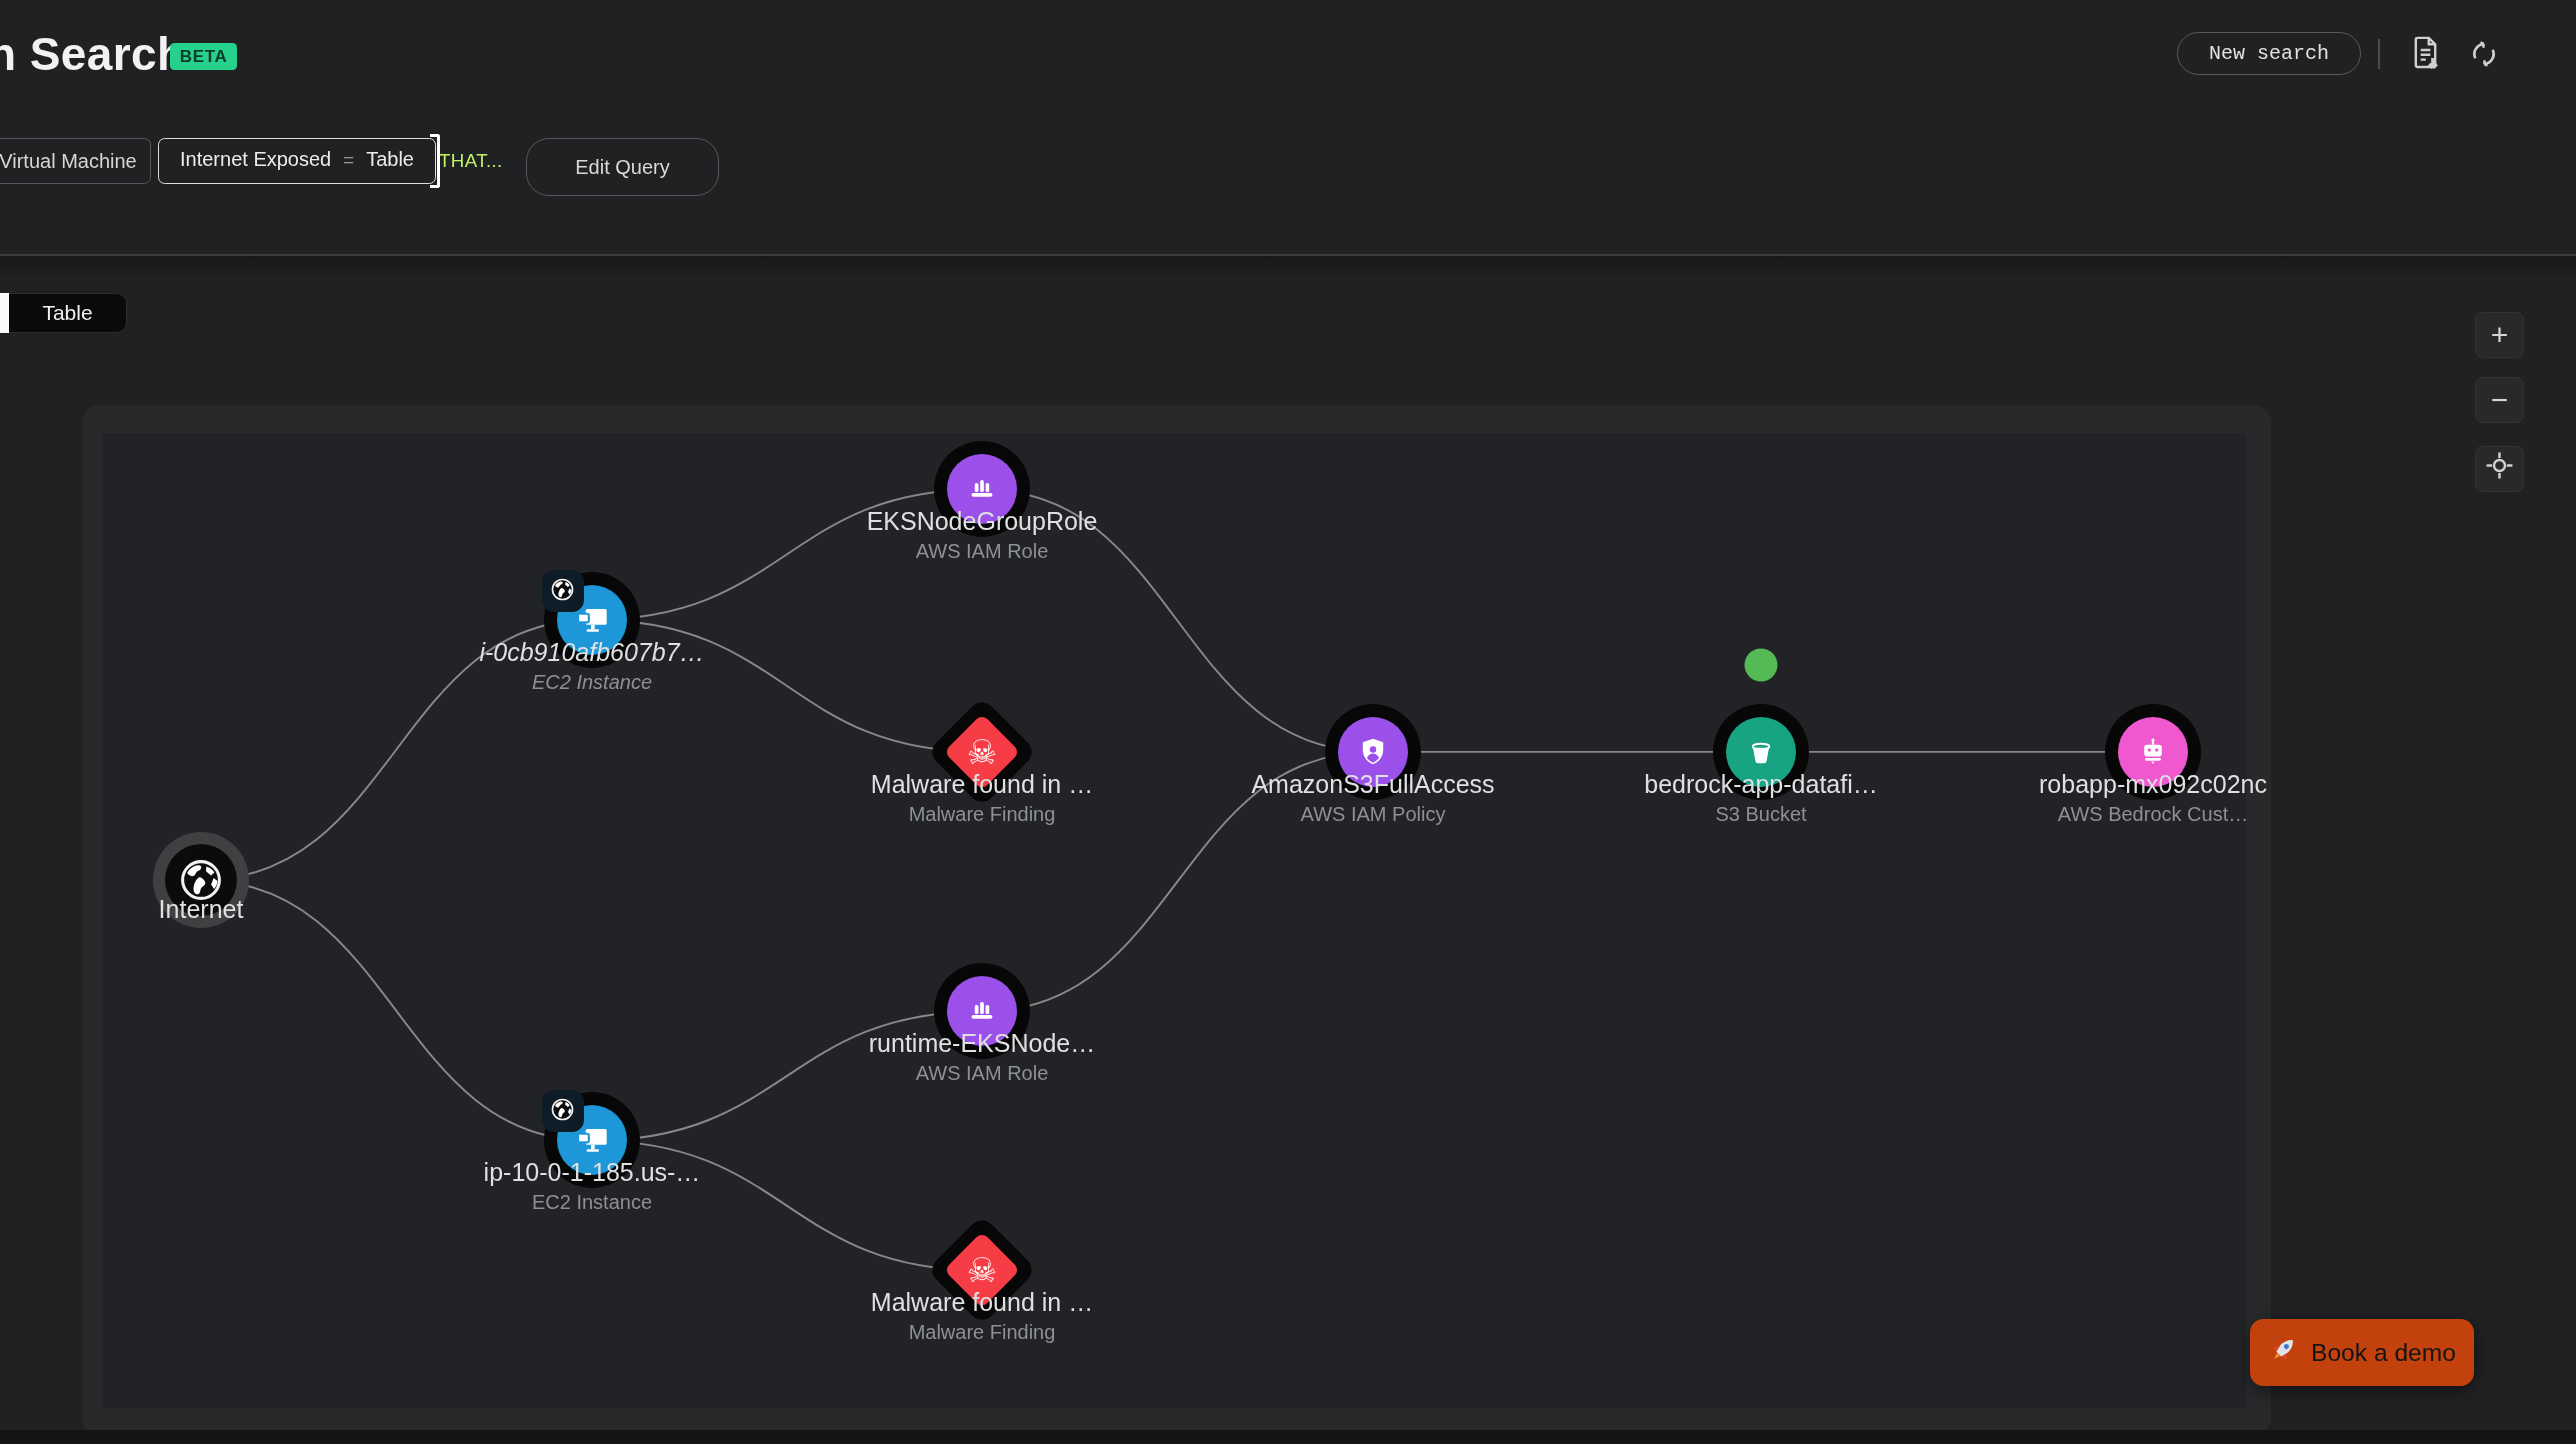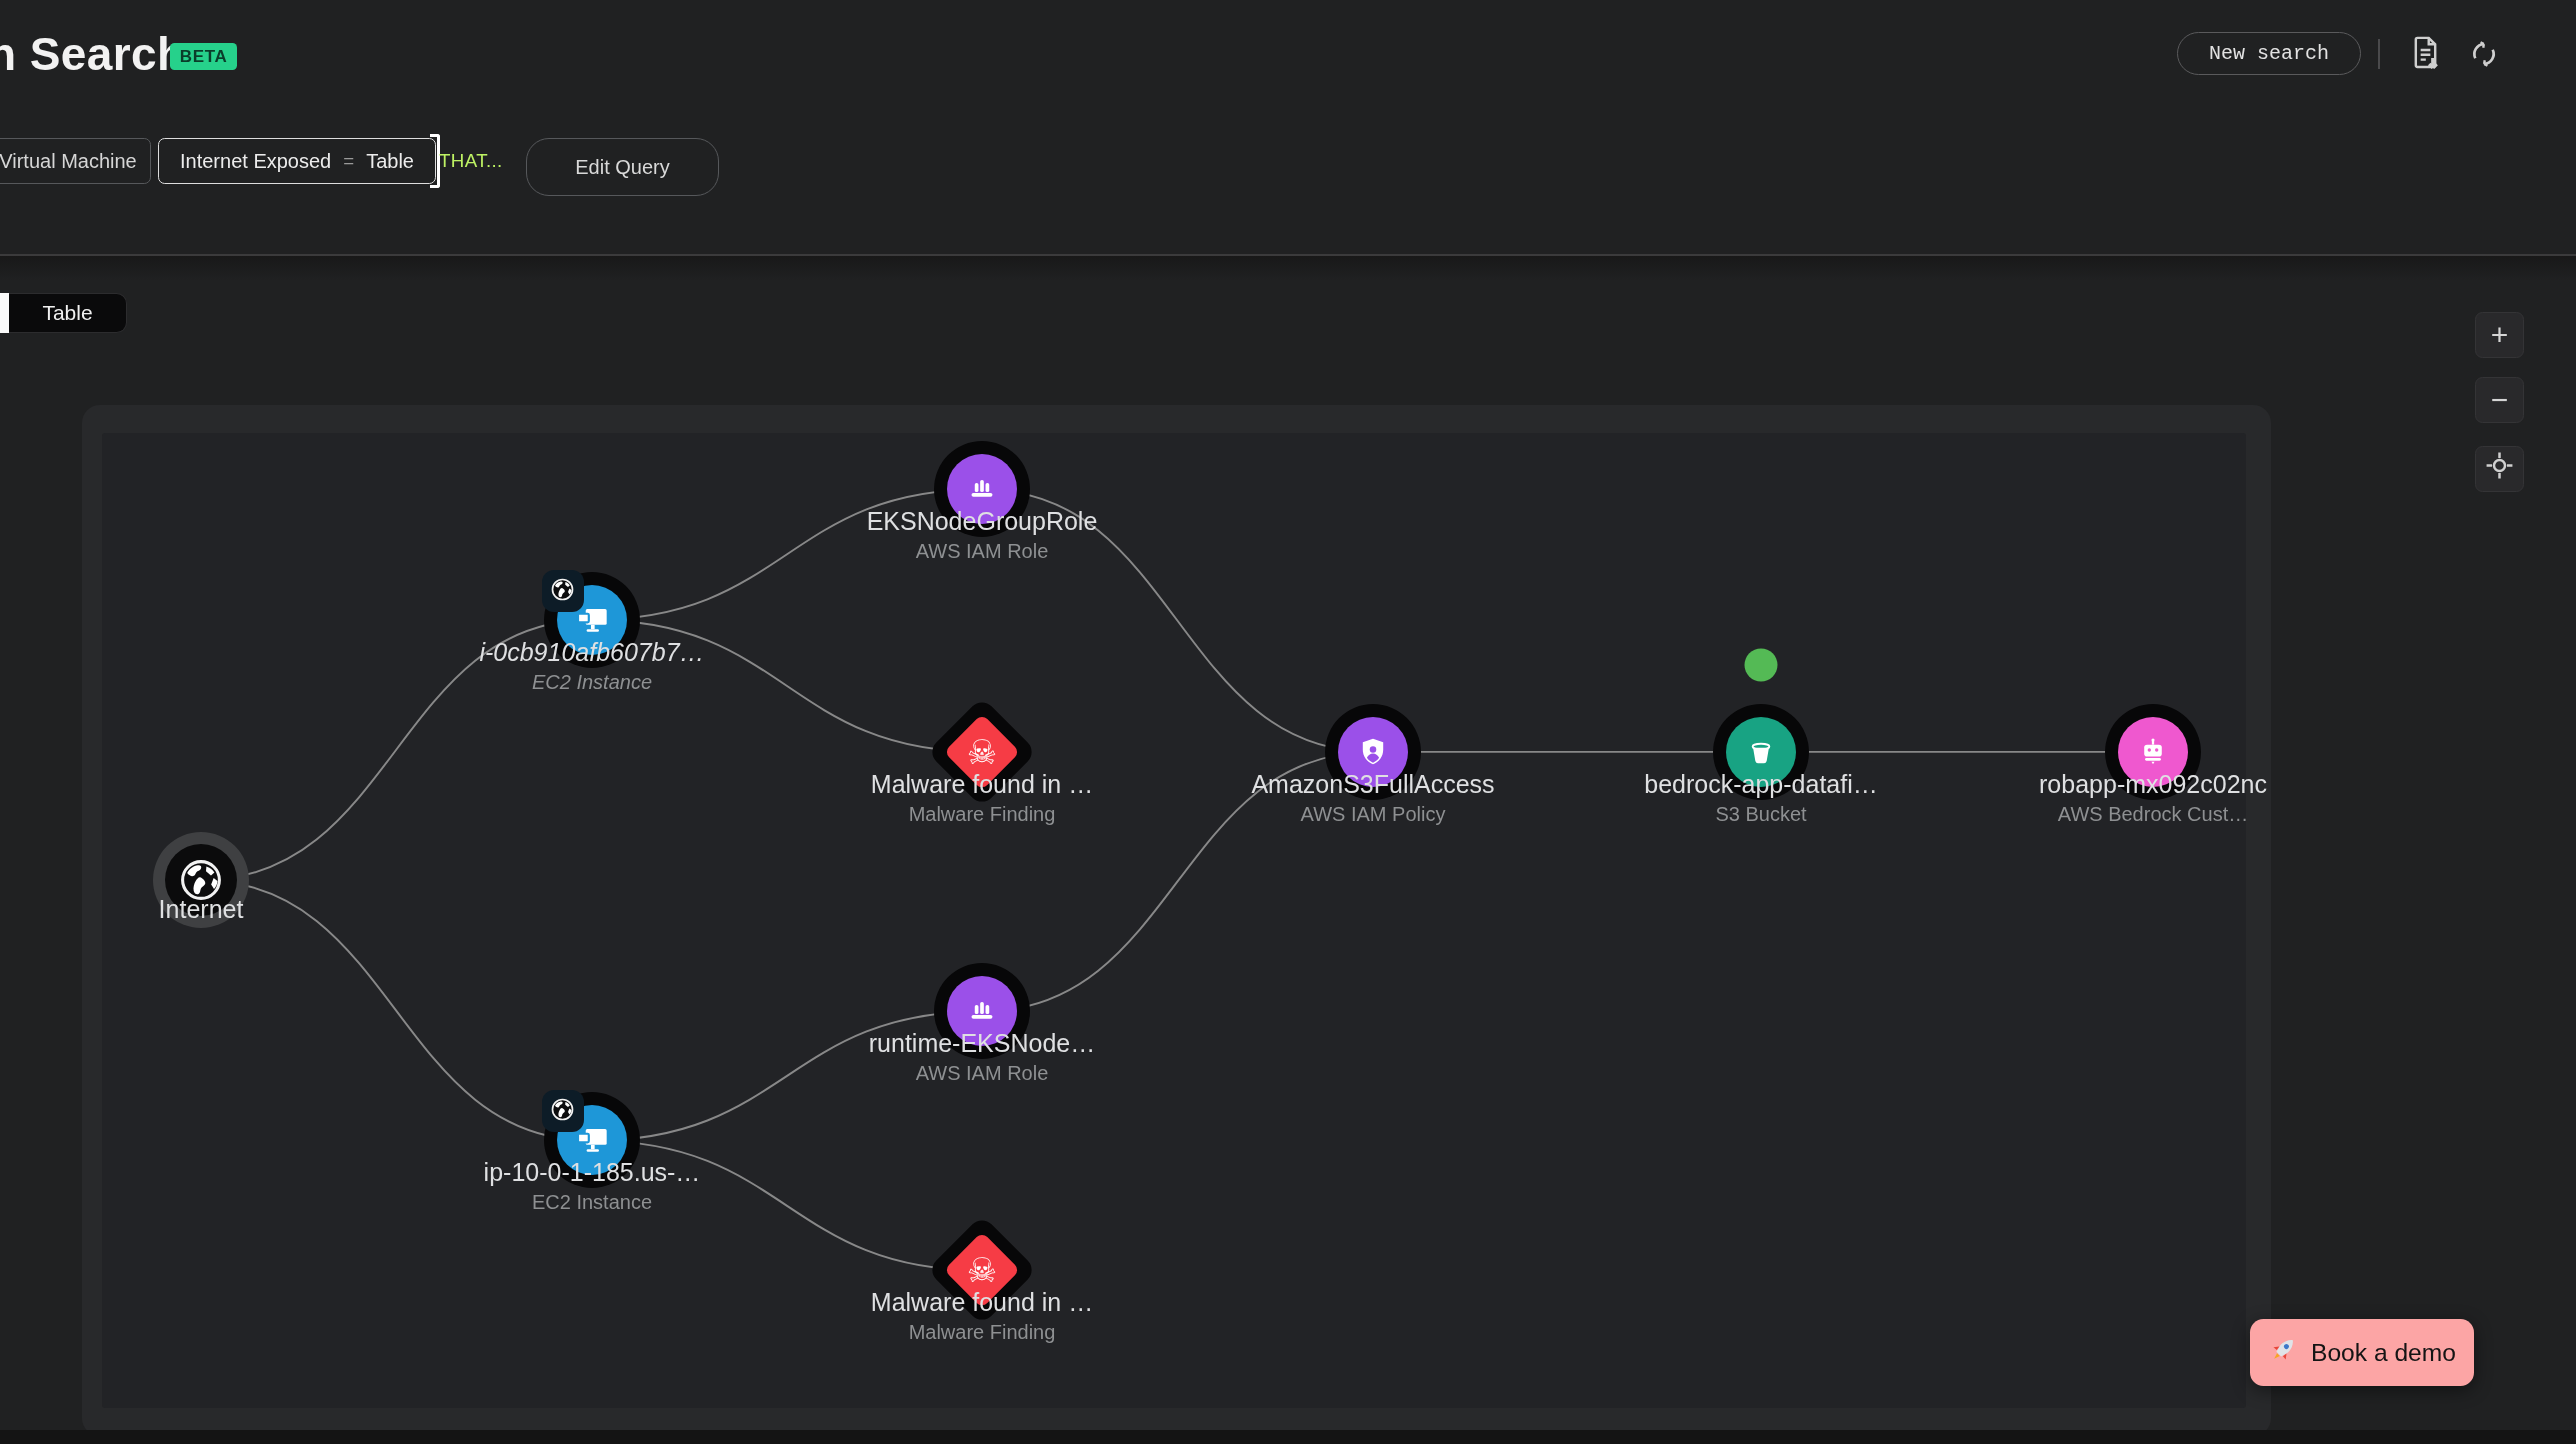--- a/index.html
+++ b/index.html
@@ -20,21 +20,21 @@
                     justify-content:center; cursor:pointer;font-family:Liberation Mono, monospace; }
   .header-divider { position:absolute; left:2378px; top:39px; width:1.5px; height:30px; background:#4a4a4c; }
   .icon-btn { position:absolute; display:flex; align-items:center; justify-content:center; cursor:pointer; }
   .icon-export { left:2404px; top:31px; width:42px; height:45px; }
   .icon-refresh { left:2464px; top:34px; width:39px; height:39px; }
 
   
   .pill { position:absolute; top:138px; height:46px; display:inline-flex; align-items:center;
           justify-content:center; border-radius:6.7px; font-size:20px; color:#d6d6d6; }
   .pill-vm { left:-15px; width:166px; border:1.5px solid #56585b; }
-  .pill-filter { left:158px; padding:0 21px; border:1.5px solid #dedede; color:#ececec; gap:12px; }
+  .pill-filter { left:158px; padding:12px 21px; border:1.5px solid #dedede; color:#ececec; gap:12px;align-items:flex-end; }
   .pill-filter .op { color:#9a9a9a; font-size:18.7px; }
   .pill-cursor { position:absolute; right:-5.2px; top:-5.2px; bottom:-5.2px; width:9.7px;
                  border:3px solid #ffffff; border-left:none; border-radius:0 3px 3px 0; }
   .that-label { position:absolute; left:439px; top:150px; font-size:18.7px; color:#bef264; letter-spacing:0.4px; }
   .edit-query-btn { position:absolute; left:526px; top:138px; width:193px; height:58px;
                     border:1.5px solid #56585b; border-radius:23px; color:#d9d9d9; font-size:20px;
                     display:flex; align-items:center; justify-content:center; cursor:pointer; }
 
   .top-divider { position:absolute; left:0; top:254px; width:2576px; height:1.5px; background:#3b3b3c; }
   .divider-shadow { position:absolute; left:0; top:256px; width:2576px; height:25px;
@@ -76,21 +76,21 @@
   .diamond-icon { position:absolute; left:0; top:0; width:96px; height:96px; display:flex;
                   align-items:center; justify-content:center; }
   .skull-glyph { font-size:34px; color:#ffffff; line-height:1; }
   .node-badge { position:absolute; left:-2.2px; top:-2.2px; width:42px; height:42px; background:#0d1c27;
                 border-radius:12px; display:flex; align-items:center; justify-content:center; }
   .node-label { position:absolute; width:418px; text-align:center; font-size:25px; color:#dfe0e2; }
   .node-sublabel { position:absolute; width:418px; text-align:center; font-size:20px; color:#8e9092; }
   .status-dot { position:absolute; width:33px; height:33px; border-radius:50%; transform:translate(-50%,-50%); }
 
   
-  .demo-btn { position:absolute; left:2250px; top:1319px; width:224px; height:67px; background:#fca5a5;
+  .demo-btn { position:absolute; left:2250px; top:1319px; width:224px; height:67px; background:#c2410c;
               border-radius:13.4px; display:flex; align-items:center; justify-content:center; gap:12px;
               color:#141414; font-size:24.6px; cursor:pointer; box-shadow:0 4.5px 18px rgba(0,0,0,.45); }
   .footer-bar { position:absolute; left:0; top:1430px; width:2576px; height:15px; background:#141414; }
 </style>
 </head>
 <body>
 
 <div id="app">
 
   <div class="header">

